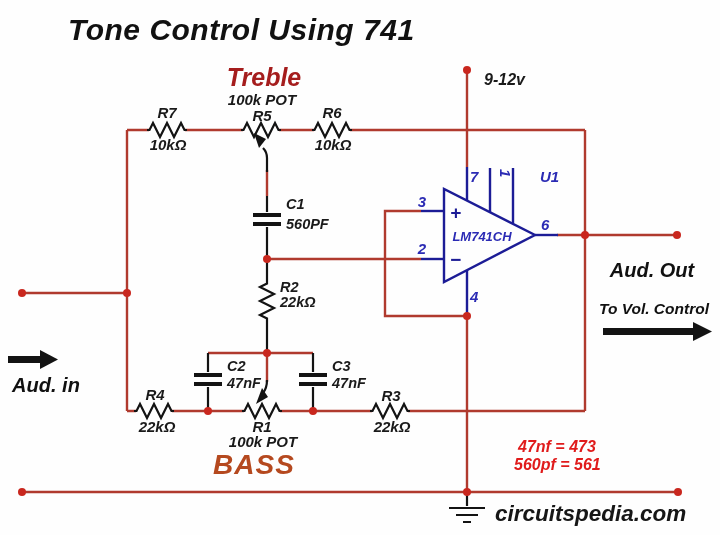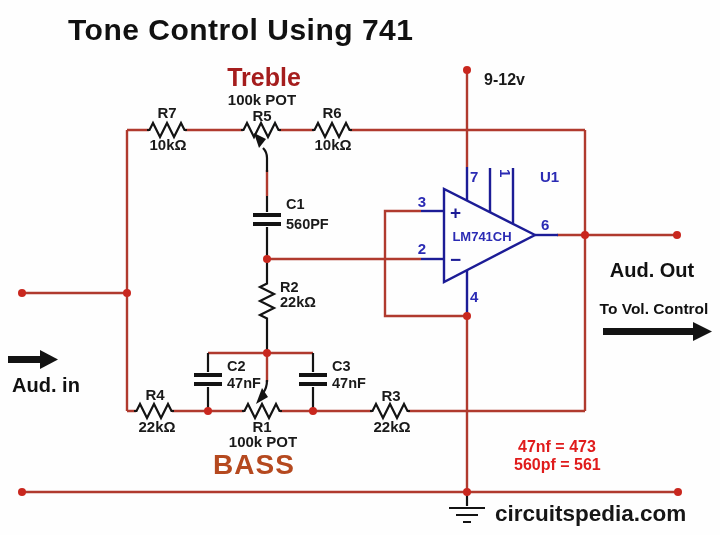--- a/index.html
+++ b/index.html
@@ -1,18 +1,18 @@
 <!DOCTYPE html>
 <html><head>
 <meta charset="utf-8">
 <style>
   html,body{margin:0;padding:0;background:#ffffff;}
   .stage{
     position:relative;width:720px;height:535px;background:#fefefe;
-    font-family:"Liberation Sans", sans-serif;overflow:hidden;
+    font-family:"Liberation Sans", sans-serif;overflow:hidden;font-style:italic;
   }
   svg{position:absolute;left:0;top:0;}
   text{font-family:"Liberation Sans", sans-serif;font-weight:bold;}
   .wire{stroke:#b03a2e;stroke-width:2.4;fill:none;stroke-linecap:butt;}
   .comp{stroke:#131313;stroke-width:2.2;fill:none;stroke-linejoin:miter;}
   .plate{stroke:#131313;stroke-width:4;fill:none;}
   .blue{stroke:#1c1c96;stroke-width:2.4;fill:none;}
   .dot{fill:#c9271e;stroke:none;}
   .blk{fill:#131313;}
   .t-title{font-size:30px;fill:#111111;letter-spacing:.5px;}

